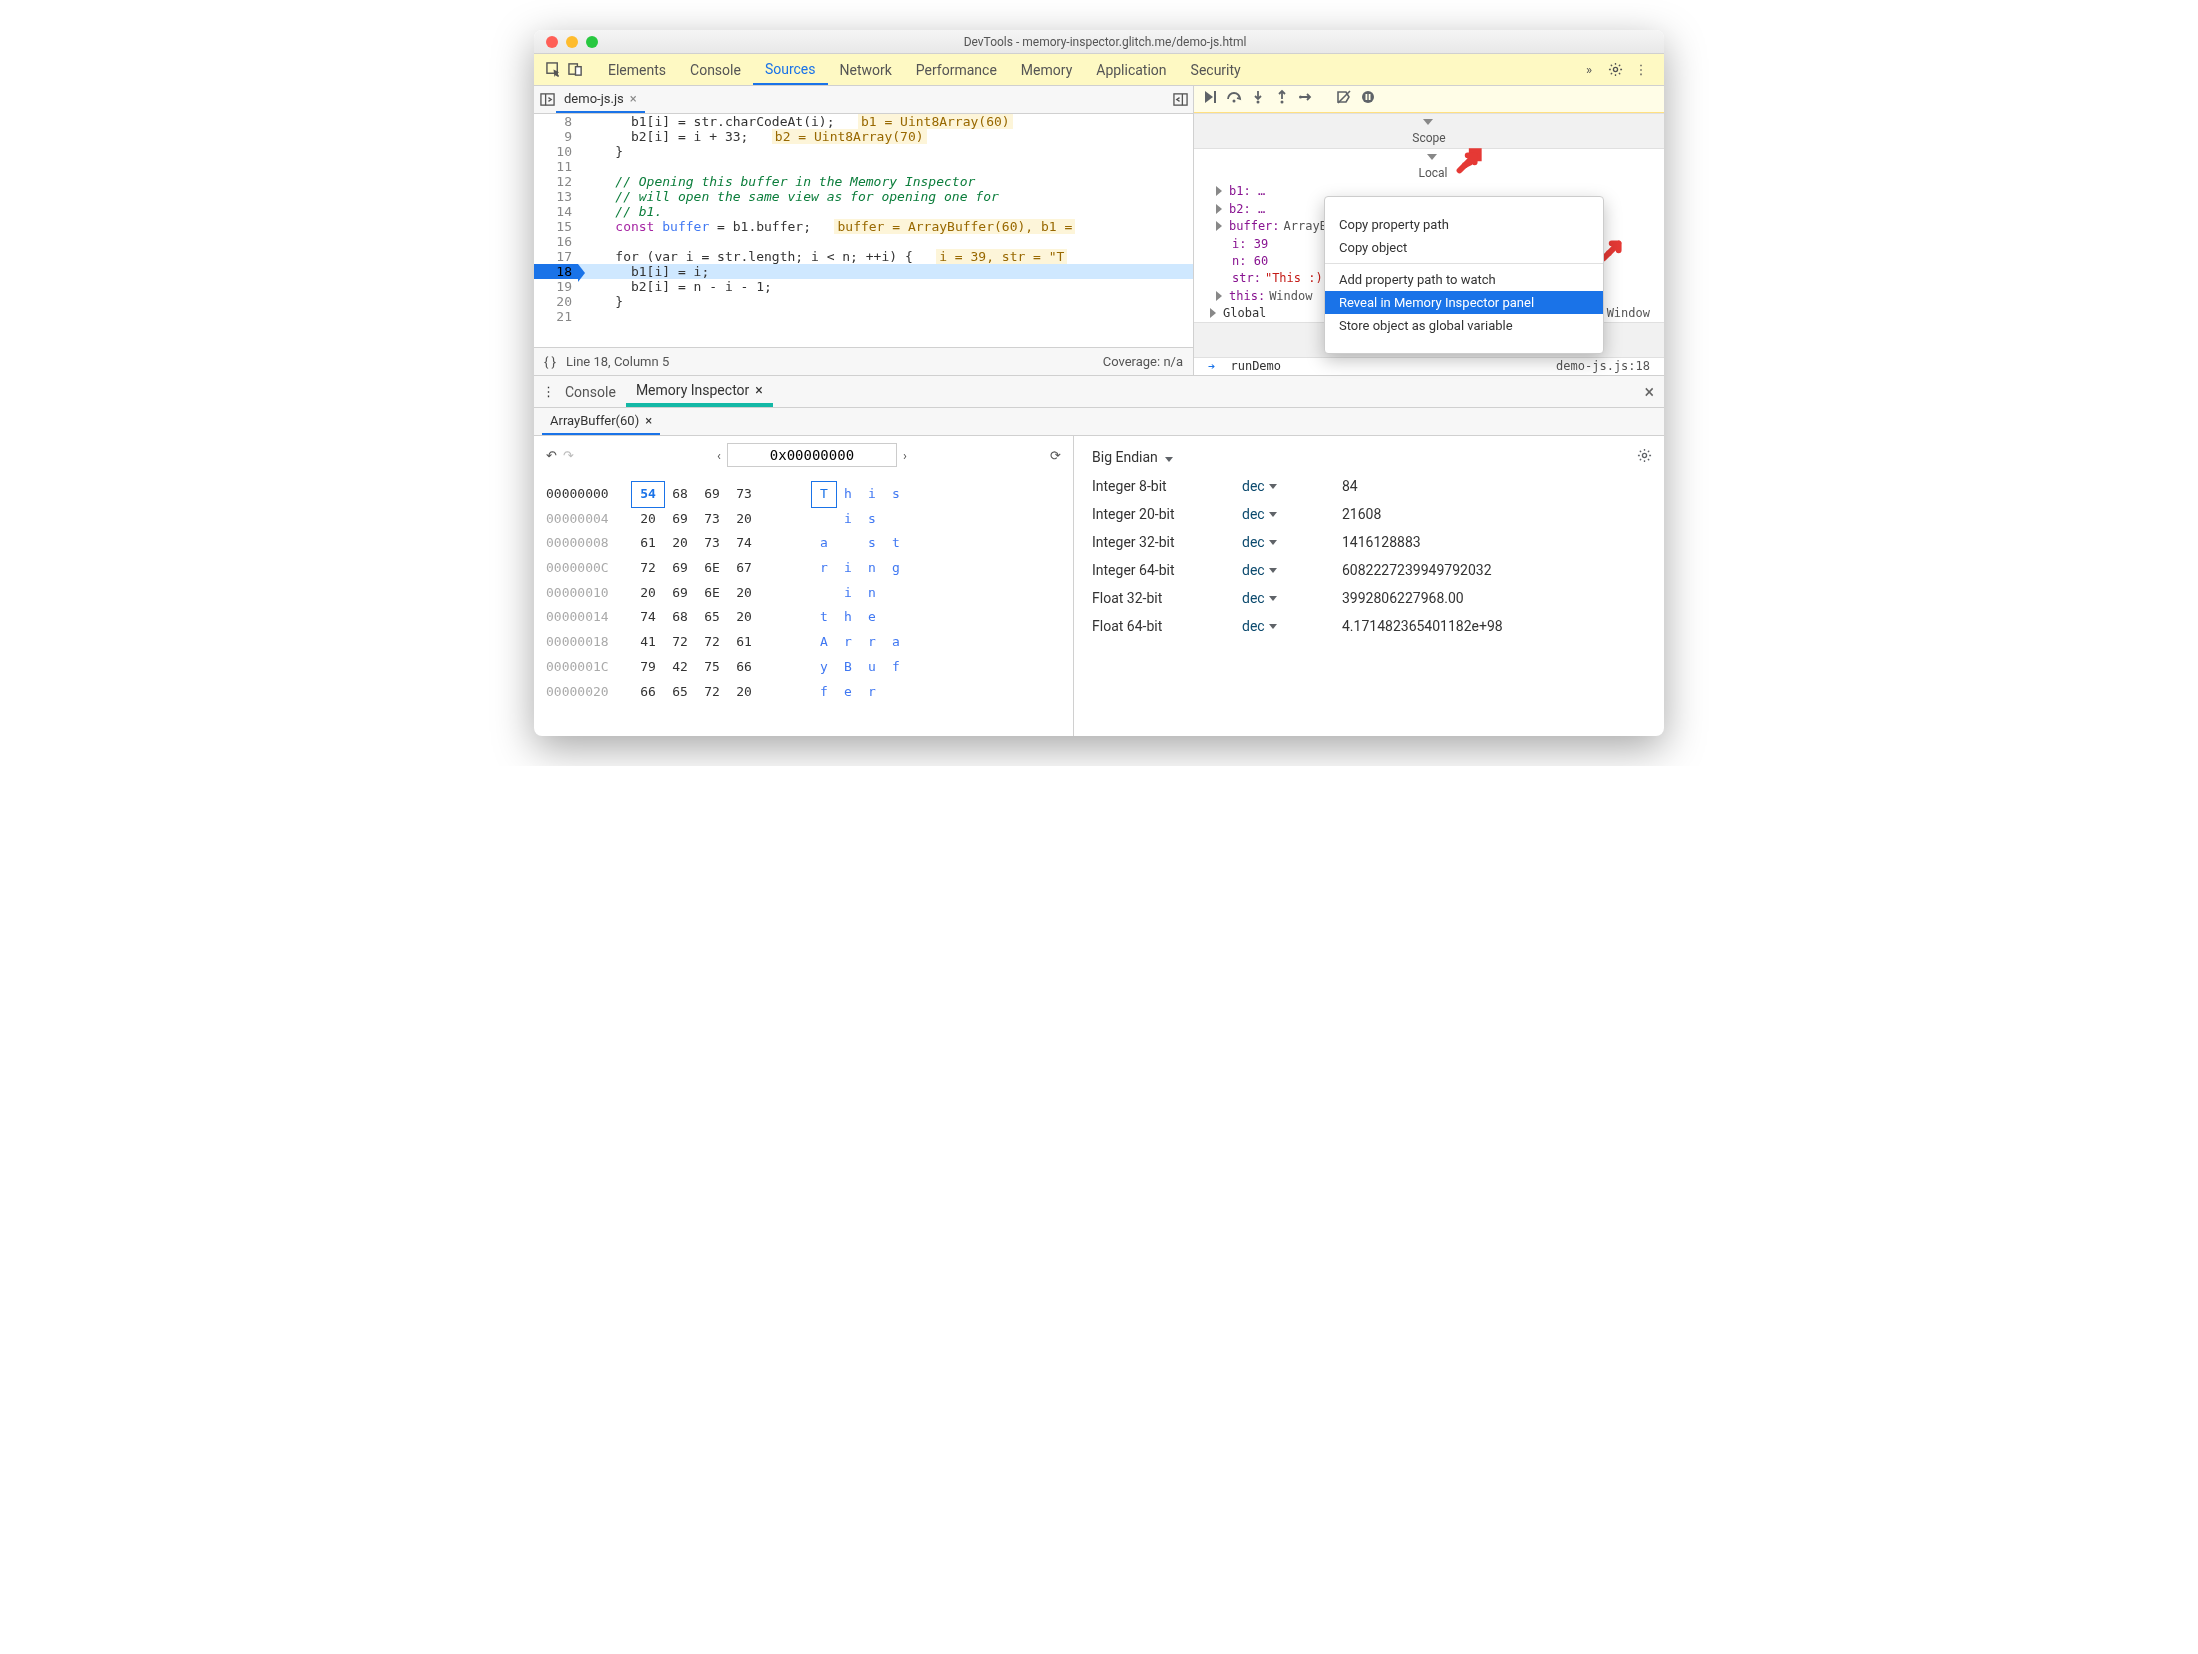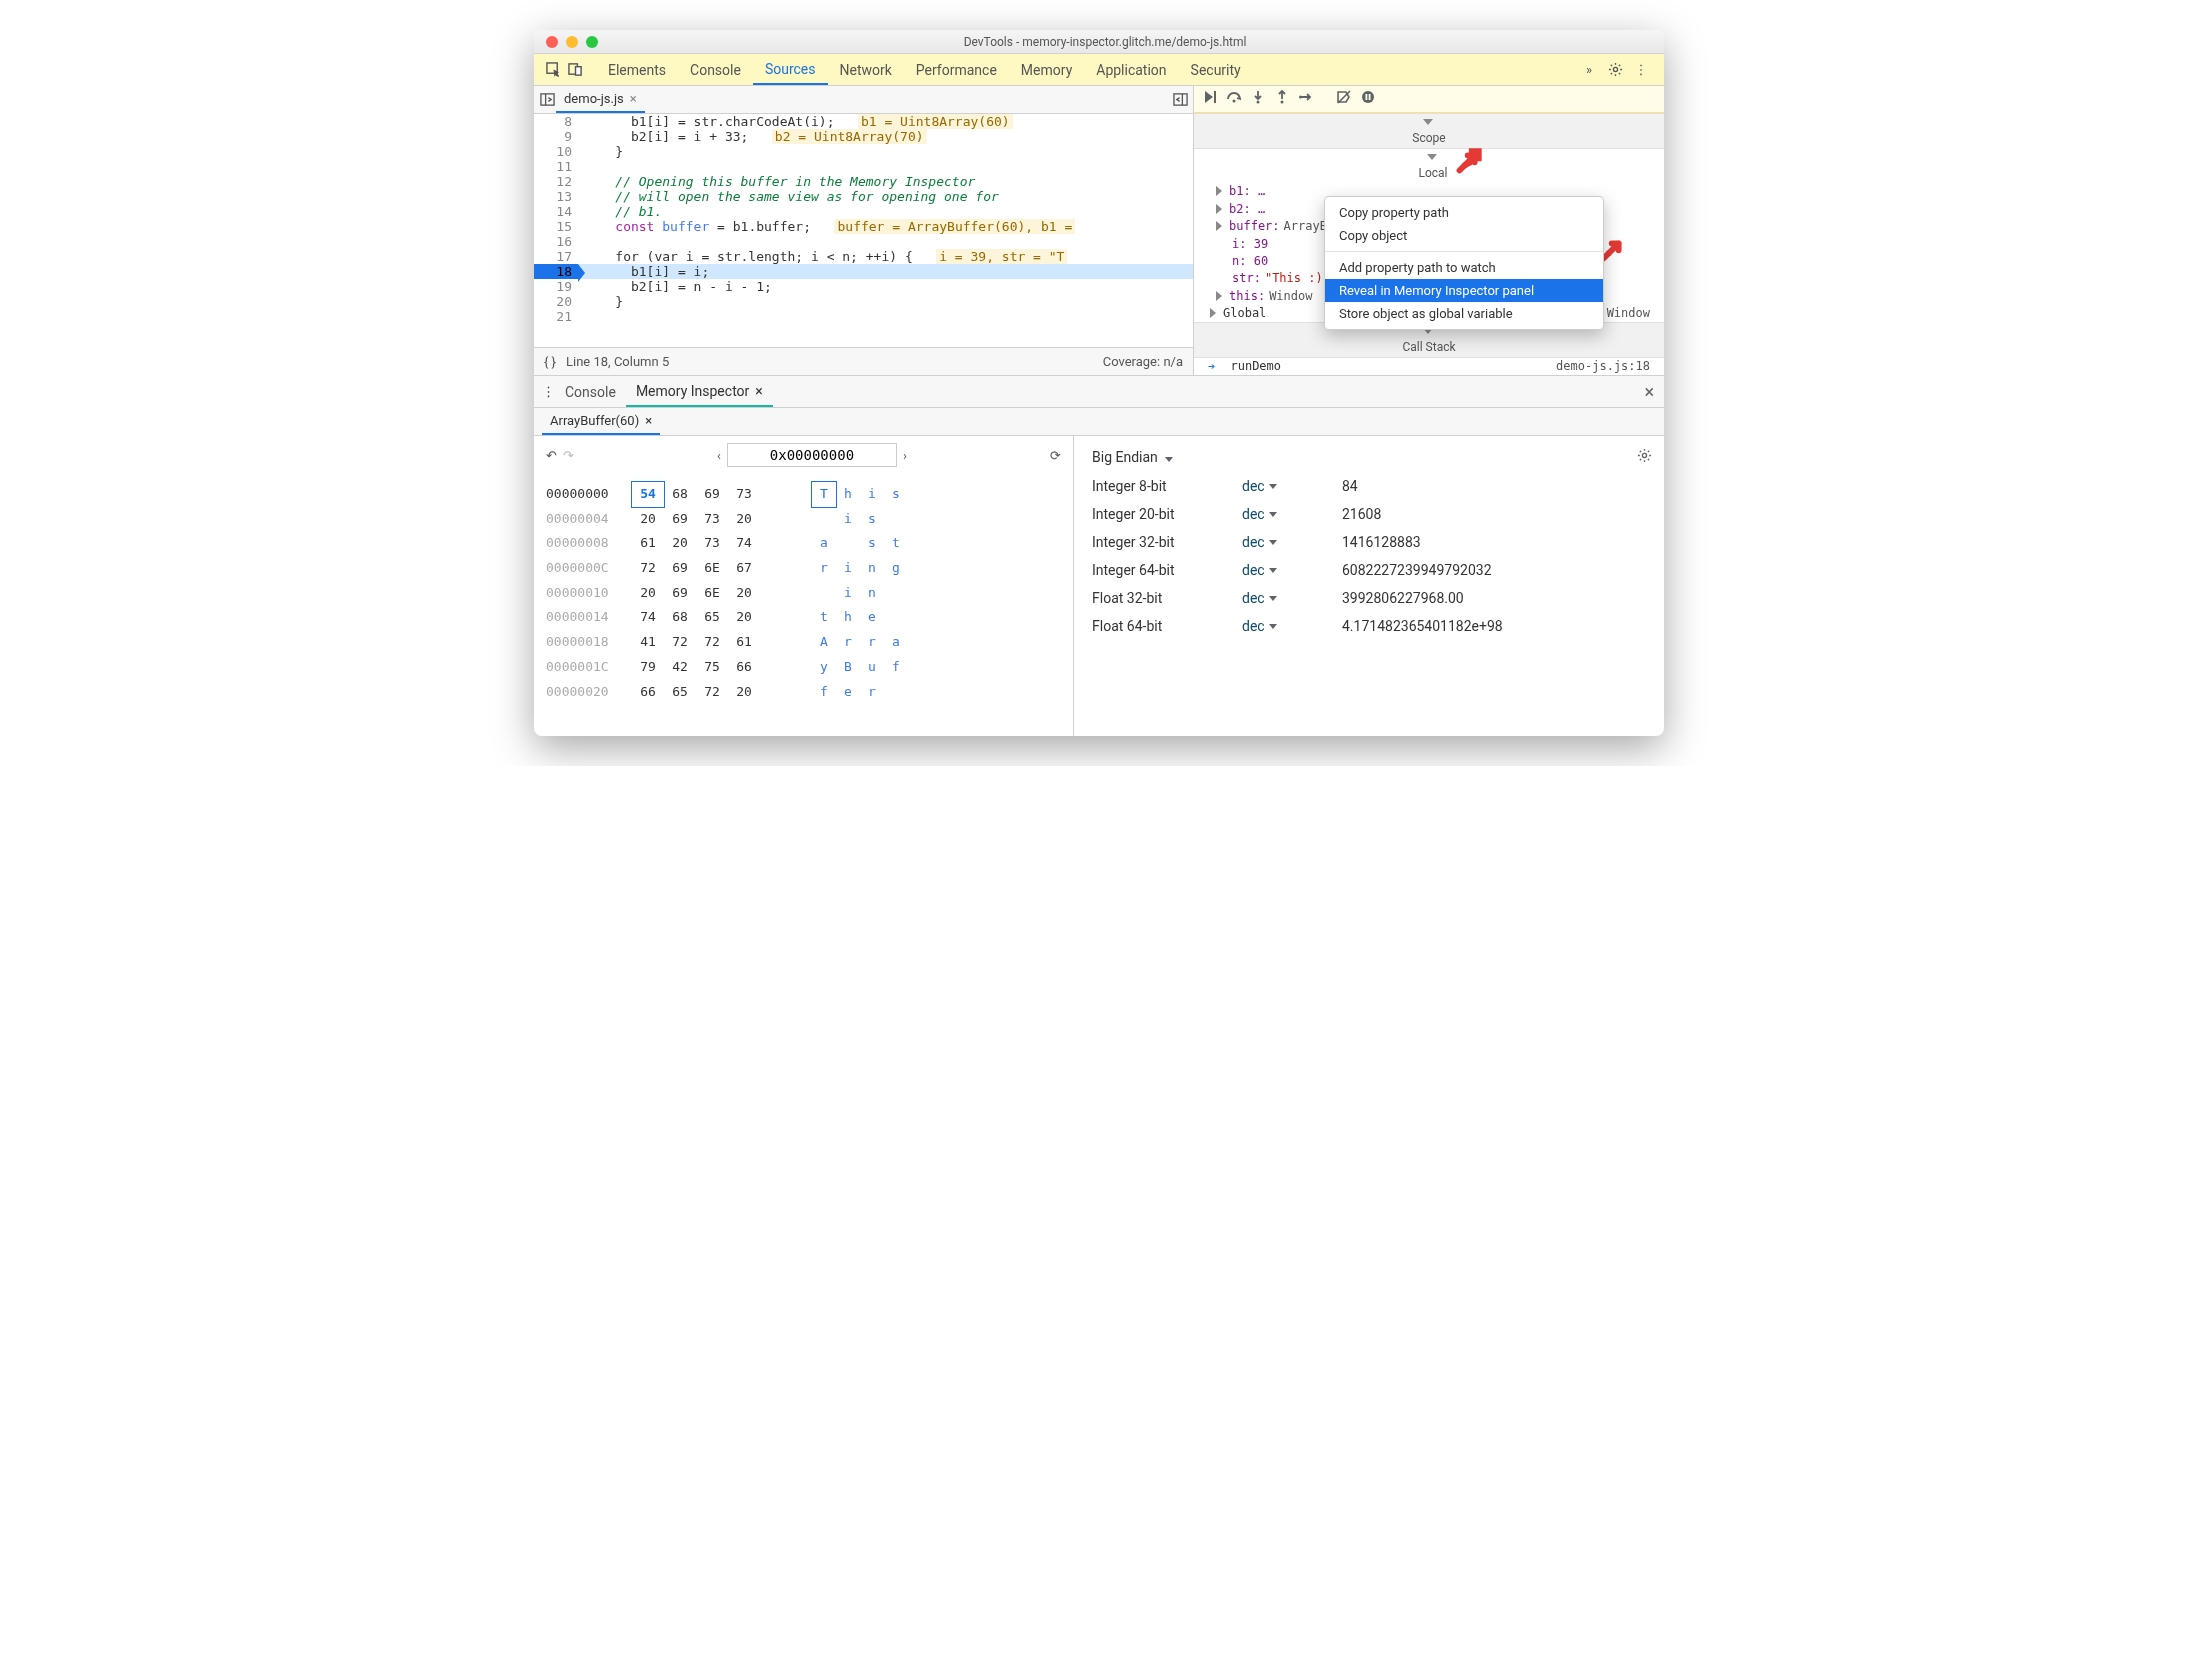--- a/index.html
+++ b/index.html
@@ -64,29 +64,29 @@
 .dbg-toolbar{ height:28px; border-bottom:1px solid #ffe082; display:flex; align-items:center; padding:0 8px; gap:8px; background:#fffde7;}
 .dbg-toolbar .svg{width:16px;height:16px;color:#5f6368;}
 .pane-header{ background:#f1f1f1; border-top:1px solid #e0e0e0; border-bottom:1px solid #e0e0e0; padding:3px 8px; font-size:12px; color:#555; display:flex; align-items:center; gap:4px;flex-direction:column;}
 .scope-row{ padding:2px 8px 2px 22px; font-family: Menlo, Monaco, monospace; font-size:12px; display:flex; align-items:center; gap:4px; white-space:nowrap; overflow:hidden;}
 .tri{ display:inline-block; width:0;height:0;border-top:5px solid transparent;border-bottom:5px solid transparent;border-left:6px solid #888; margin-right:3px;}
 .tri.down{transform:rotate(90deg);}
 .sv-name{color:#881391;}
 .sv-val{color:#555;}
 .sv-str{color:#c41a16;}
 .mem-icon{display:inline-flex;width:18px;height:14px;border:1.5px solid #555;border-radius:2px;align-items:center;justify-content:center;font-size:7px;letter-spacing:-1px;}
-.context-menu{ position:absolute; right:60px; top:110px; width:280px; background:#fff; border:1px solid #ccc; border-radius:4px; box-shadow:0 6px 18px rgba(0,0,0,0.25); padding:4px 0; z-index:50; font-size:13px;}
+.context-menu{ position:absolute; right:60px; top:110px; width:280px; background:#fff; border:1px solid #ccc; border-radius:4px; box-shadow:0 6px 18px rgba(0,0,0,0.25); padding:16px 0; z-index:50; font-size:13px;}
 .cm-item{ padding:4px 14px; cursor:pointer;}
 .cm-item.sel{ background:#1a73e8; color:#fff;}
 .cm-sep{ height:1px; background:#e0e0e0; margin:4px 0;}
 .arrow{position:absolute; width:28px;height:28px;}
 .arrow svg{width:100%;height:100%;fill:#e53935;}
 .drawer-tabs{ height:32px; display:flex; align-items:center; background:#f7f7f7; border-bottom:1px solid #d0d0d0; padding:0 8px; position:relative;}
 .drawer-tab{ padding:0 10px; height:100%; display:flex; align-items:center; color:#555; gap:6px; font-size:14px;}
-.drawer-tab.active{ color:#333; border-bottom:2px solid #14b8a6;}
+.drawer-tab.active{ color:#333; border-bottom:4px solid #14b8a6;}
 .drawer-close{ position:absolute; right:10px; color:#666; font-size:18px;}
 .mi-tabs{ height:28px; border-bottom:1px solid #d0d0d0; display:flex; align-items:center; padding:0 8px; background:#f7f7f7;}
 .mi-tab{ padding:0 8px; height:100%; display:flex; align-items:center; border-bottom:2px solid #1a73e8; gap:6px; font-size:13px;}
 .mi-body{ display:flex; height:300px;}
 .mi-left{ flex:0 0 540px; border-right:1px solid #d0d0d0; display:flex; flex-direction:column;}
 .mi-addrbar{ height:38px; display:flex; align-items:center; padding:0 12px; gap:6px; color:#555;}
 .mi-addrbar .fl{flex:1;}
 .addr-input{ width:170px; text-align:center; border:1px solid #ccc; padding:3px 6px; font-family:Menlo,monospace; font-size:14px;}
 .hex-table{ font-family: Menlo, Monaco, monospace; font-size:13px; padding:8px 4px 8px 12px; line-height:1.9;}
 .hex-row{ display:flex; gap:0;}

